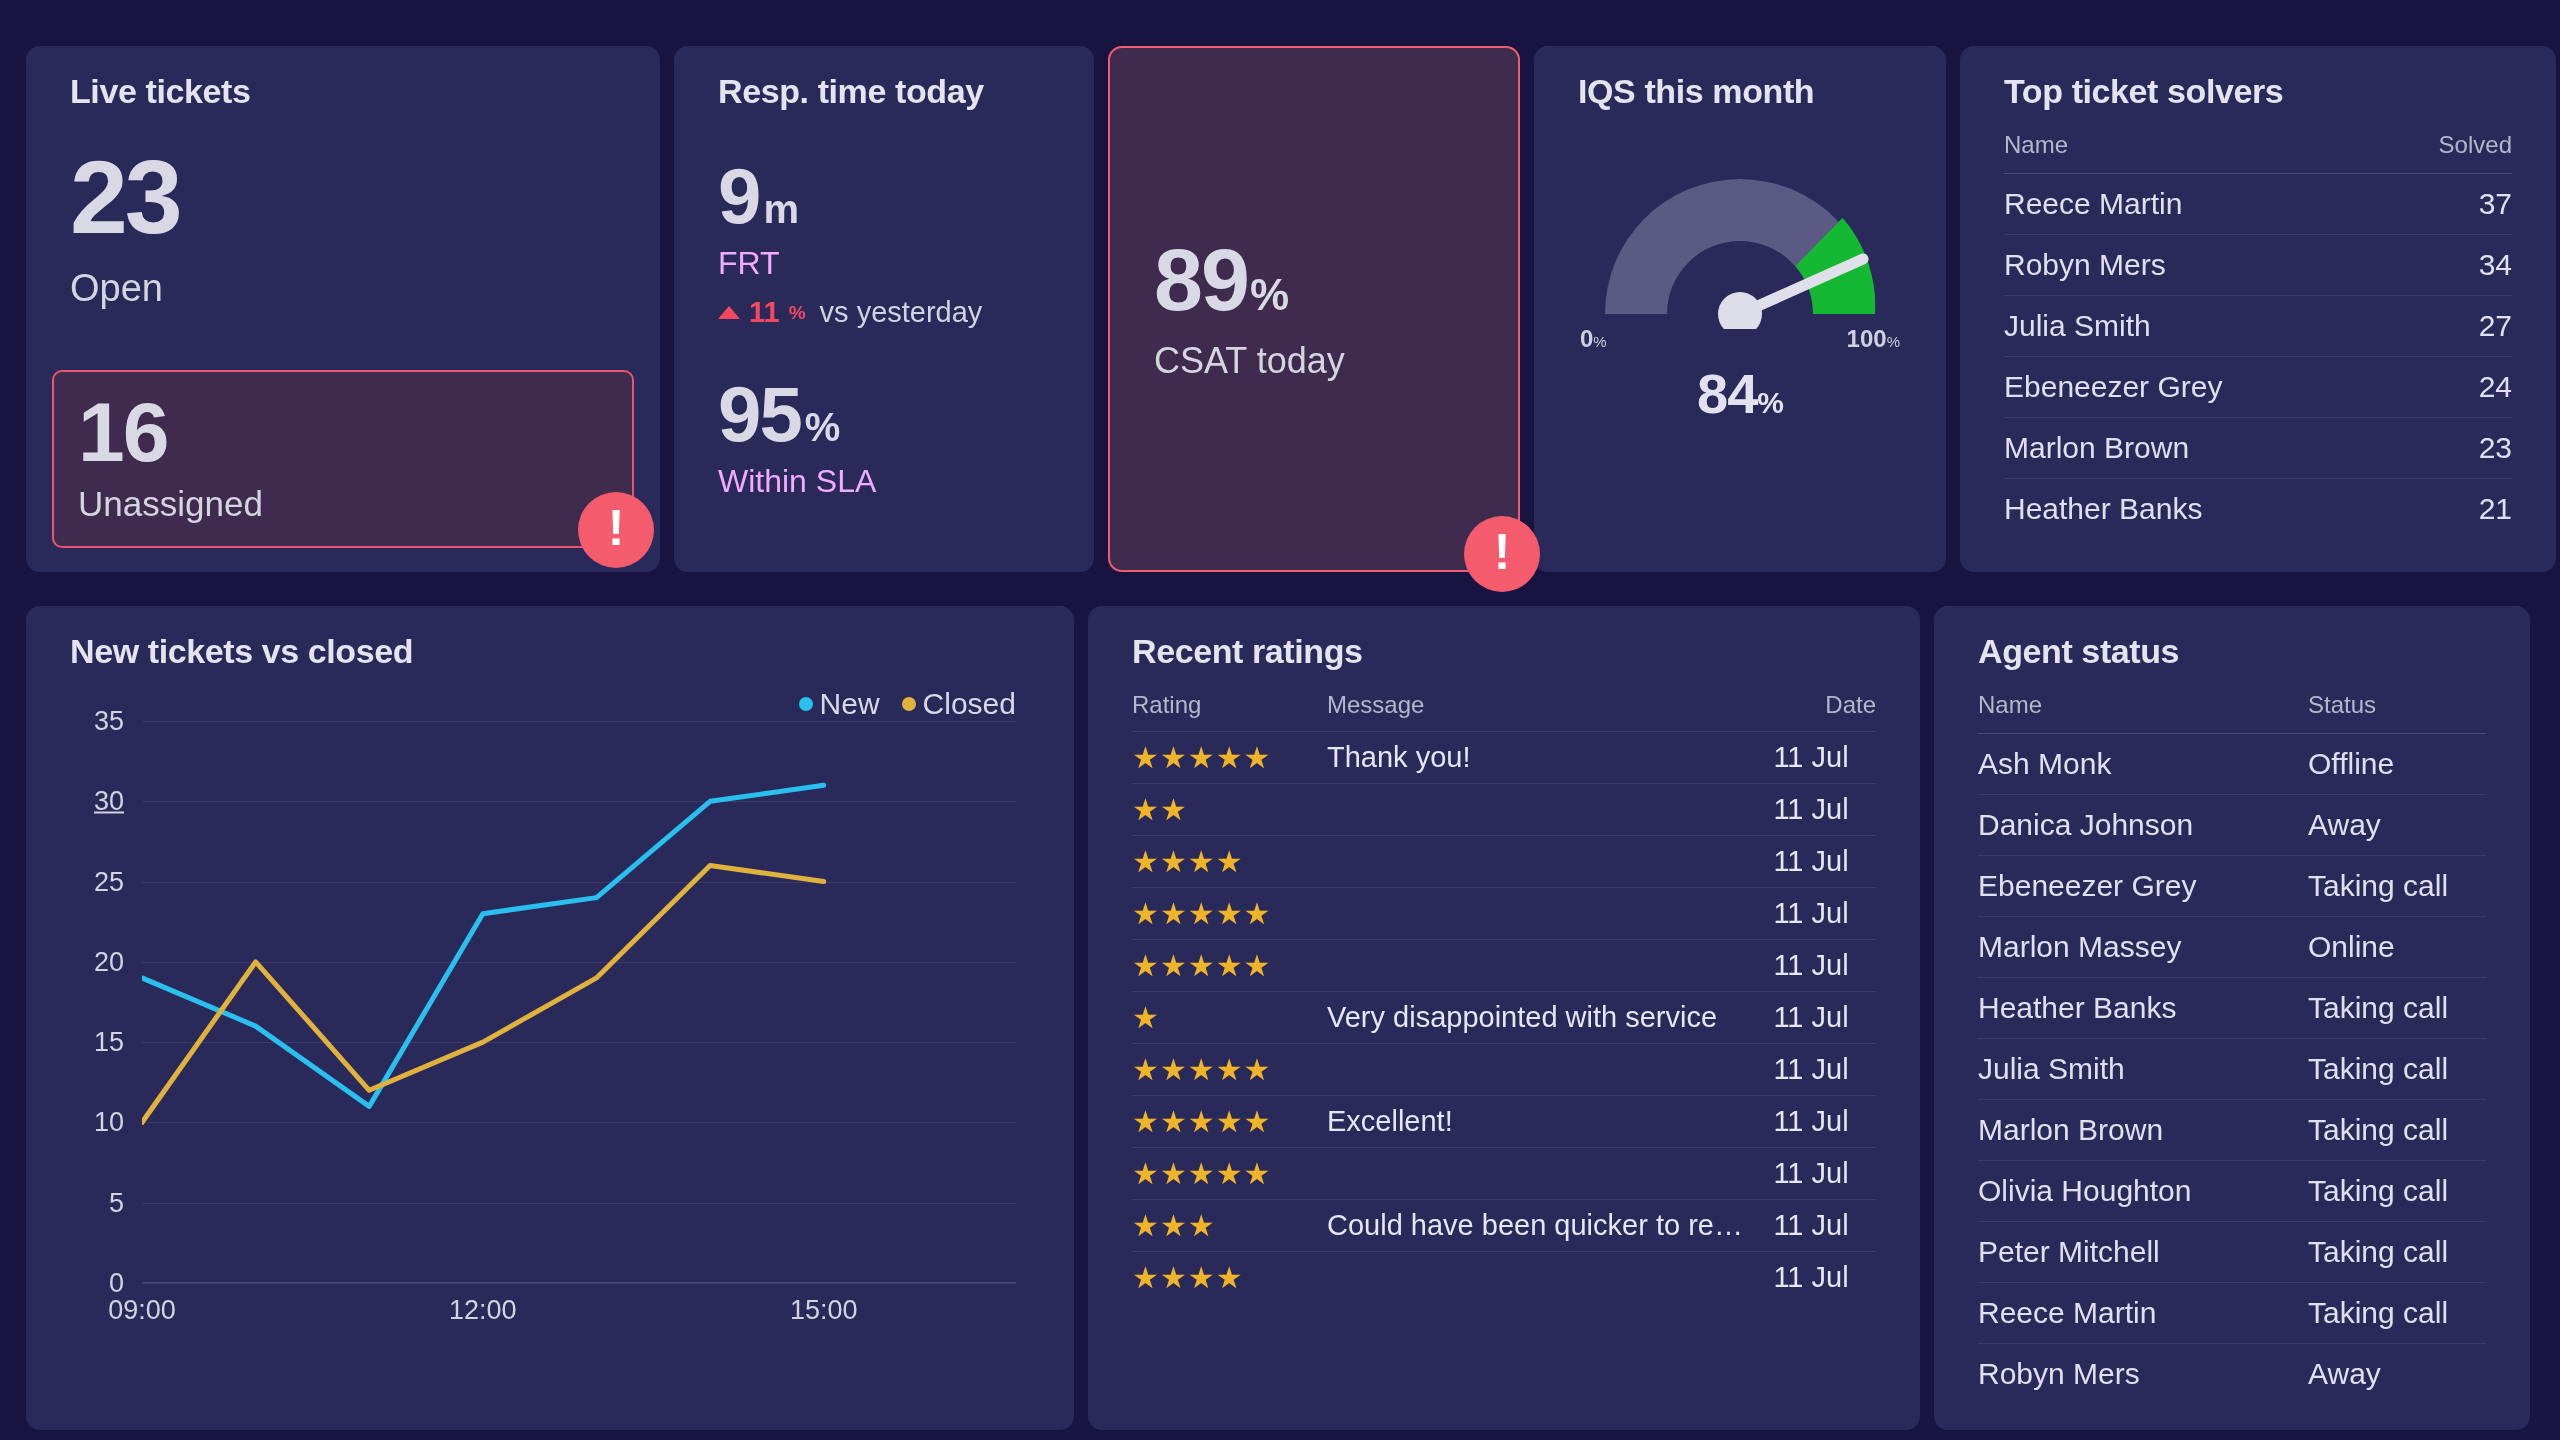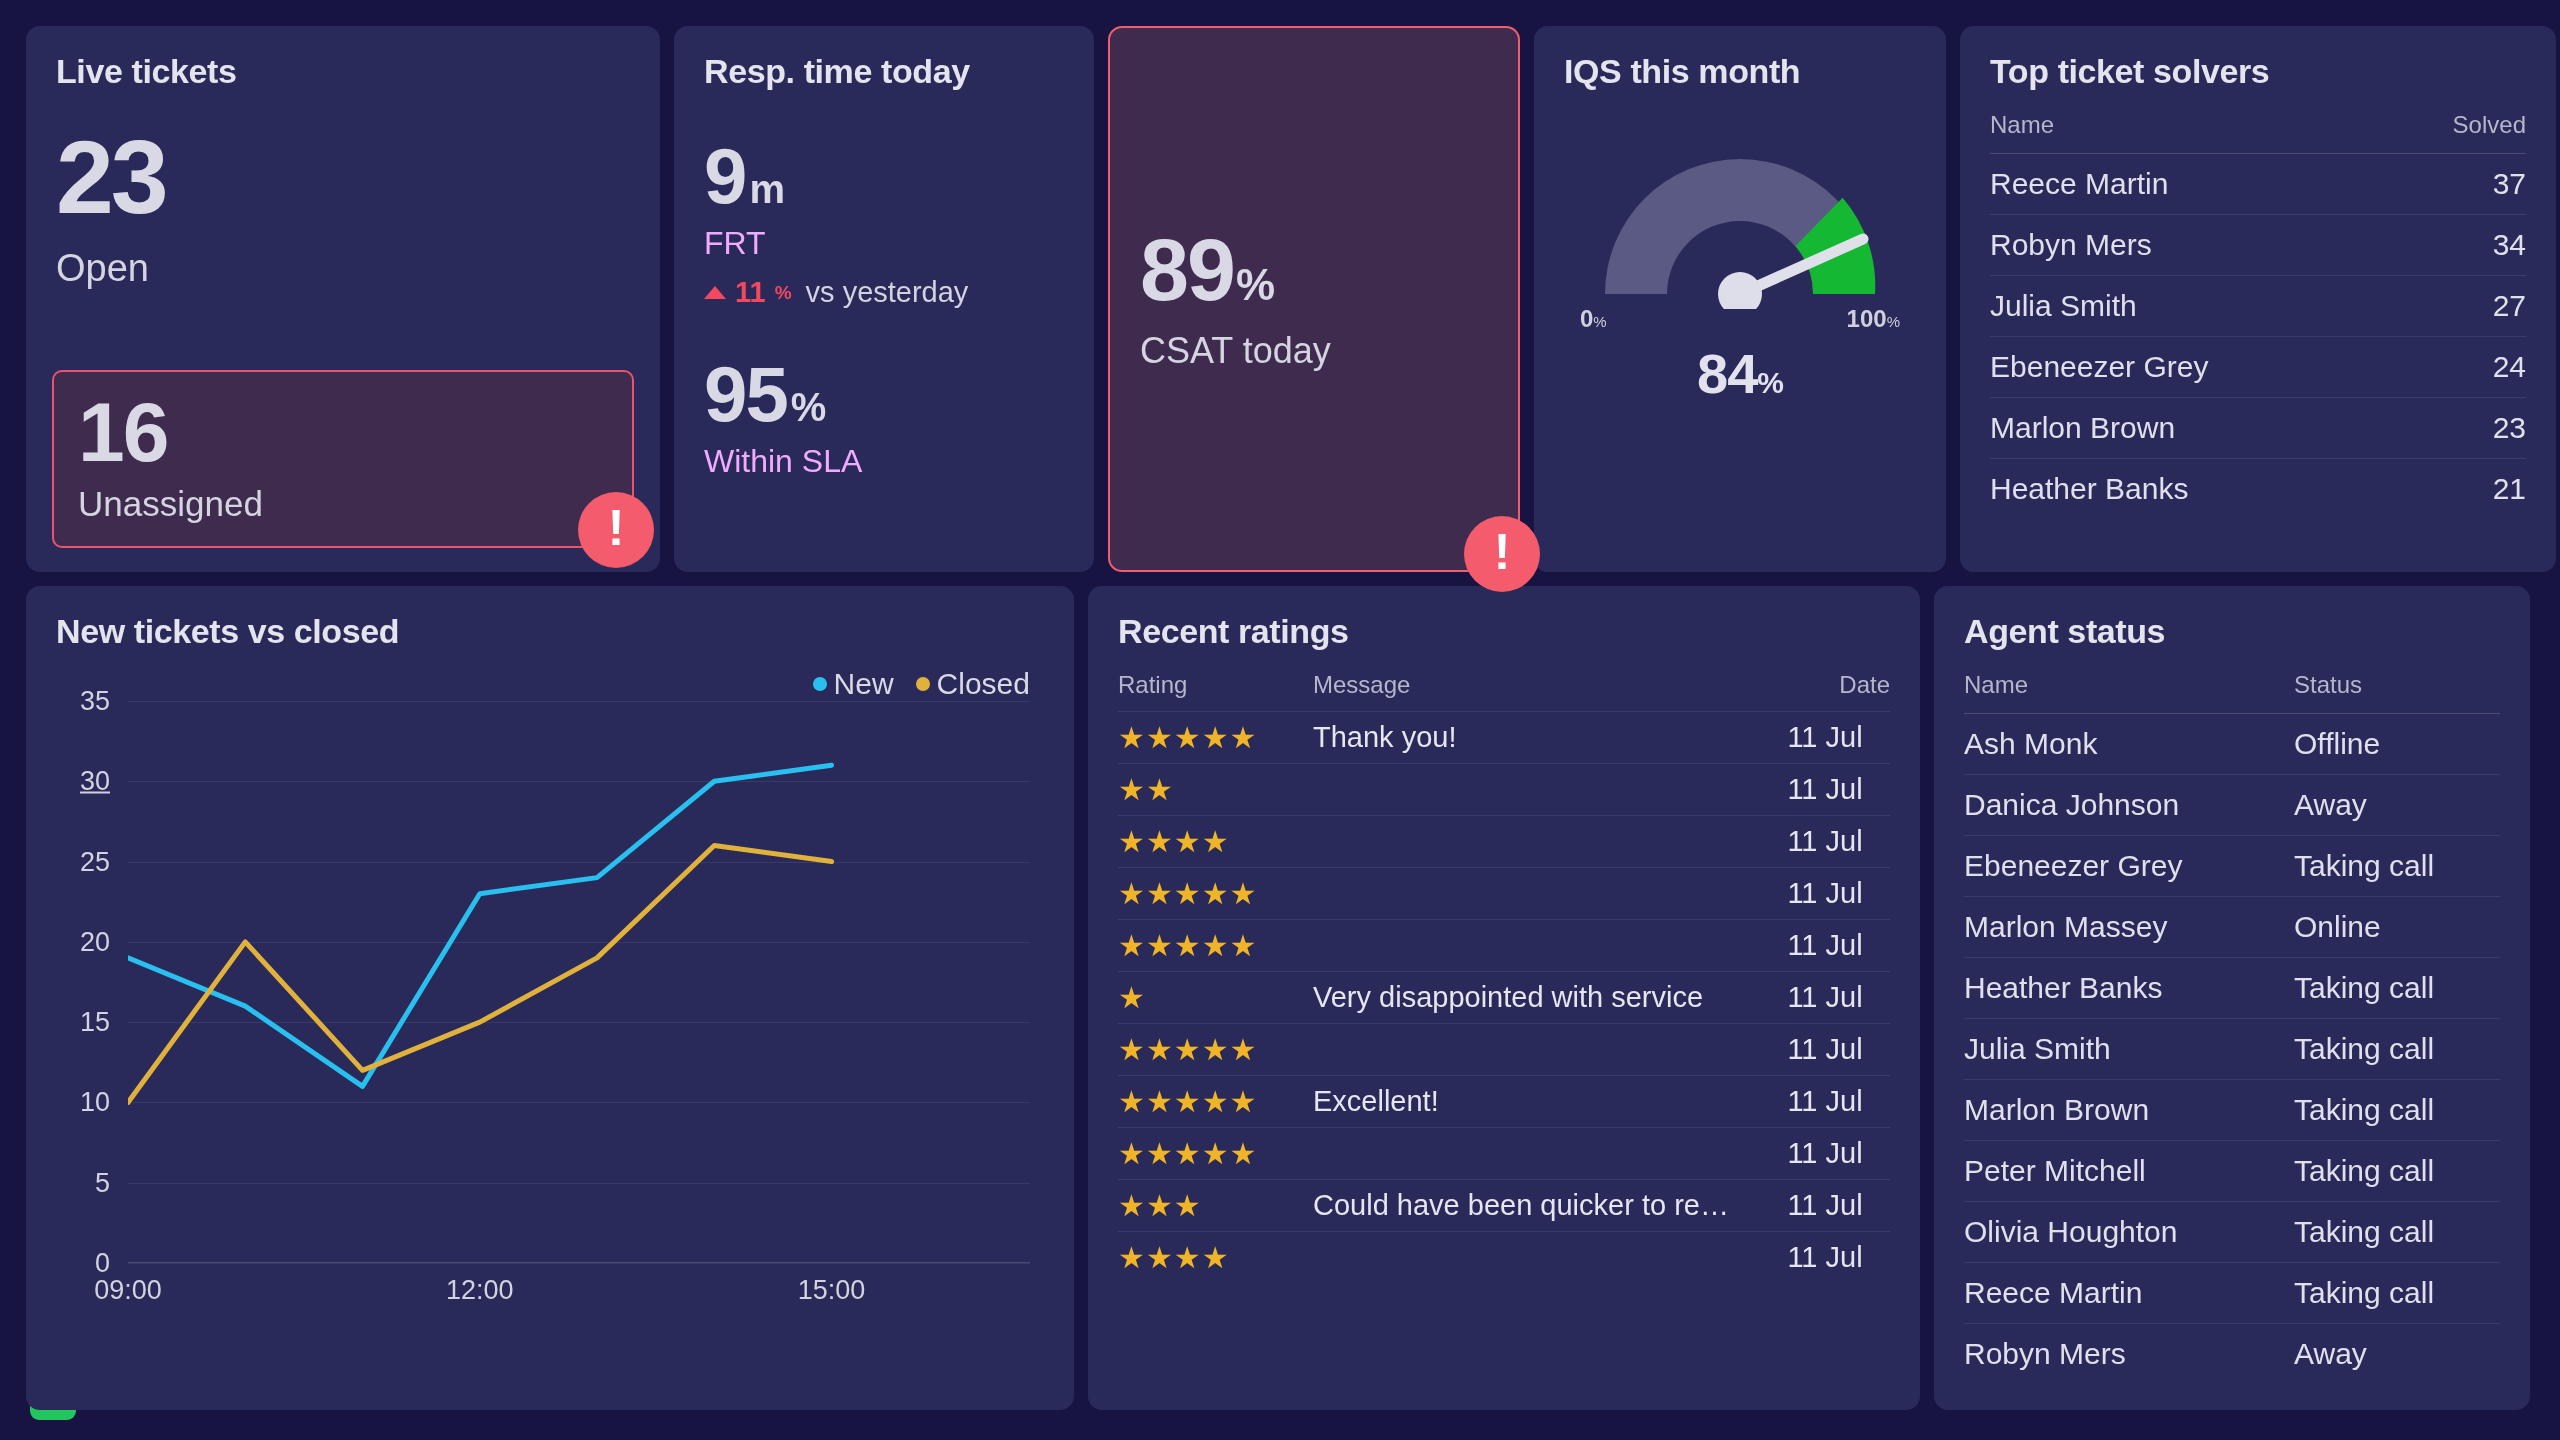--- a/index.html
+++ b/index.html
@@ -24,23 +24,24 @@
   .grid-bottom {
     display: grid;
     grid-template-columns: 1048px 832px 596px;
     gap: 14px;
     height: 760px;
     margin-top: 14px;
   }
   .card {
     background: #2a2a5a;
     border-radius: 14px;
-    padding: 26px 30px;
+    padding: 26px 44px;
     position: relative;
     overflow: visible;
+    margin-top: 20px;
   }
   .card-alert {
     background: #3e2b4e;
     border: 2px solid #f25c6e;
   }
   .card-title {
     font-size: 34px;
     font-weight: 700;
     color: #e4e4ee;
     letter-spacing: -0.4px;
@@ -448,25 +449,25 @@
             </tr>
             <tr>
               <td class="col-name-as">Julia Smith</td>
               <td>Taking call</td>
             </tr>
             <tr>
               <td class="col-name-as">Marlon Brown</td>
               <td>Taking call</td>
             </tr>
             <tr>
+              <td class="col-name-as">Olivia Houghton</td>
+              <td>Taking call</td>
+            </tr>
+            <tr>
               <td class="col-name-as">Peter Mitchell</td>
-              <td>Taking call</td>
-            </tr>
-            <tr>
-              <td class="col-name-as">Olivia Houghton</td>
               <td>Taking call</td>
             </tr>
             <tr>
               <td class="col-name-as">Reece Martin</td>
               <td>Taking call</td>
             </tr>
             <tr>
               <td class="col-name-as">Robyn Mers</td>
               <td>Away</td>
             </tr>

